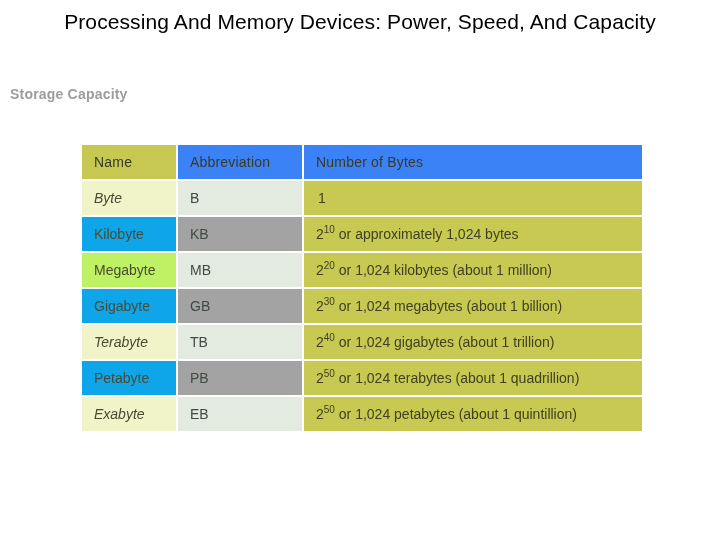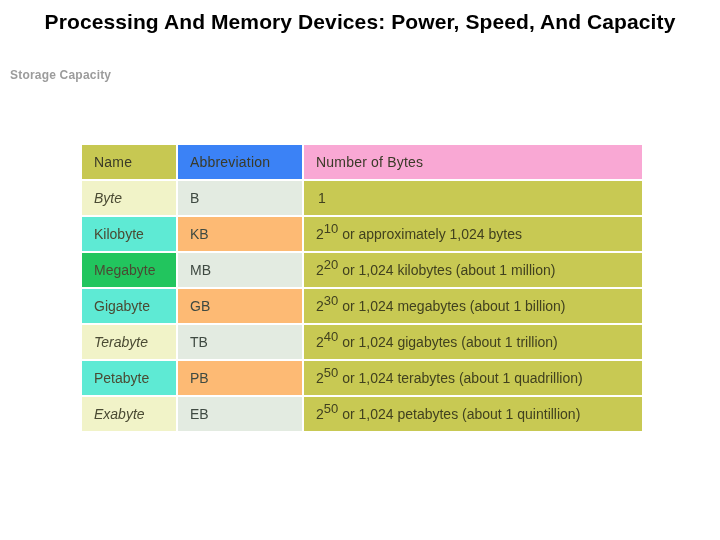--- a/index.html
+++ b/index.html
@@ -25,30 +25,30 @@
   
   #slide-title {
     position: absolute;
     left: 18px;
     top: 8px;
     width: 684px;
     text-align: center;
     font-size: 21px;
     line-height: 28px;
     color: #000000;
-    font-weight: bold;
+    font-weight: normal;
     letter-spacing: 0.1px;
   }
 
   
   #slide-subtitle {
     position: absolute;
     left: 10px;
-    top: 64px;
-    font-size: 12px;
+    top: 83px;
+    font-size: 14px;
     line-height: 22px;
     color: #9c9c9c;
     font-weight: bold;
     letter-spacing: 0.2px;
   }
 
   
   #capacity-table {
     position: absolute;
     left: 80px;
@@ -77,49 +77,49 @@
 
   
   .hdr {
     font-weight: bold;
     font-size: 13.5px;
     color: #2f3b33;
     letter-spacing: 0.2px;
   }
   .hdr-name  { background: #c7c852; }
   .hdr-abbr  { background: #3b82f6; }
-  .hdr-bytes { background: #f9a8d4; }
+  .hdr-bytes { background: #3b82f6; }
 
   .cell-pad   { padding-left: 12px !important; }
   .cell-pad-s { padding-left: 14px !important; }
 
   
   .name-light { background: #f1f3c8; font-style: italic; }
-  .name-mid   { background: #5eead4; }
-  .name-dark  { background: #22c55e; }
+  .name-mid   { background: #0ea5e9; }
+  .name-dark  { background: #bef264; }
 
   
   .abbr-a { background: #e3ebe1; }
-  .abbr-b { background: #fdba74; }
+  .abbr-b { background: #a3a3a3; }
 
   
   .bytes-cell { background: #c8c953; }
 
   .cell-text {
     display: block;
     color: #43432f;
     font-size: 14px;
     line-height: 16px;
   }
   .name-text   { color: #4a4a33; }
   .abbr-text   { color: #3f4a42; }
   .bytes-text  { color: #41411f; }
 
   sup {
-    font-size: 13px;
+    font-size: 10px;
     vertical-align: super;
     line-height: 0;
   }
 </style>
 </head>
 <body>
 
 <div id="slide">
 
   <div id="slide-title">Processing And Memory Devices: Power, Speed, And Capacity</div>

